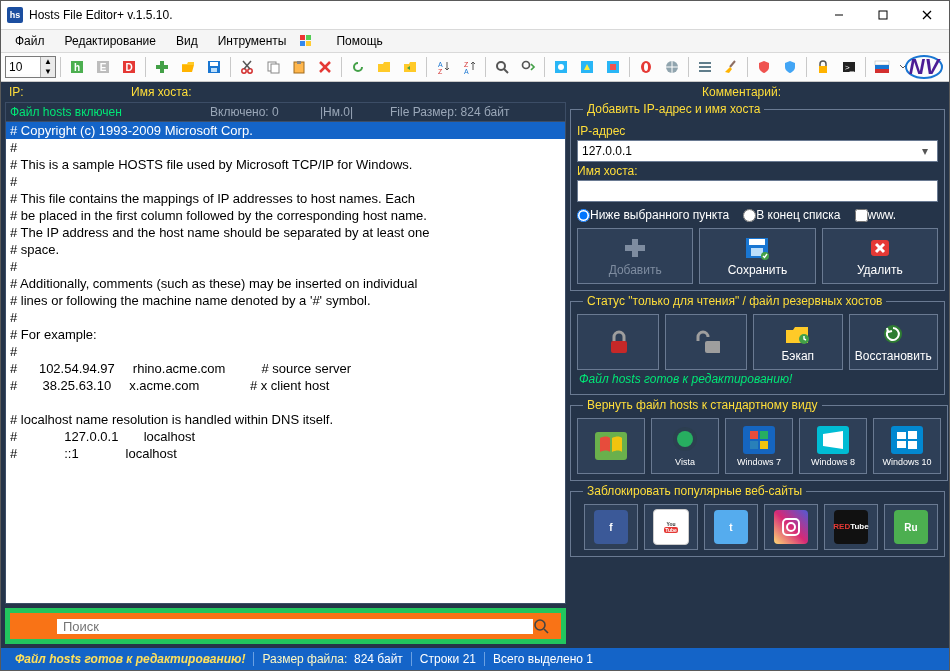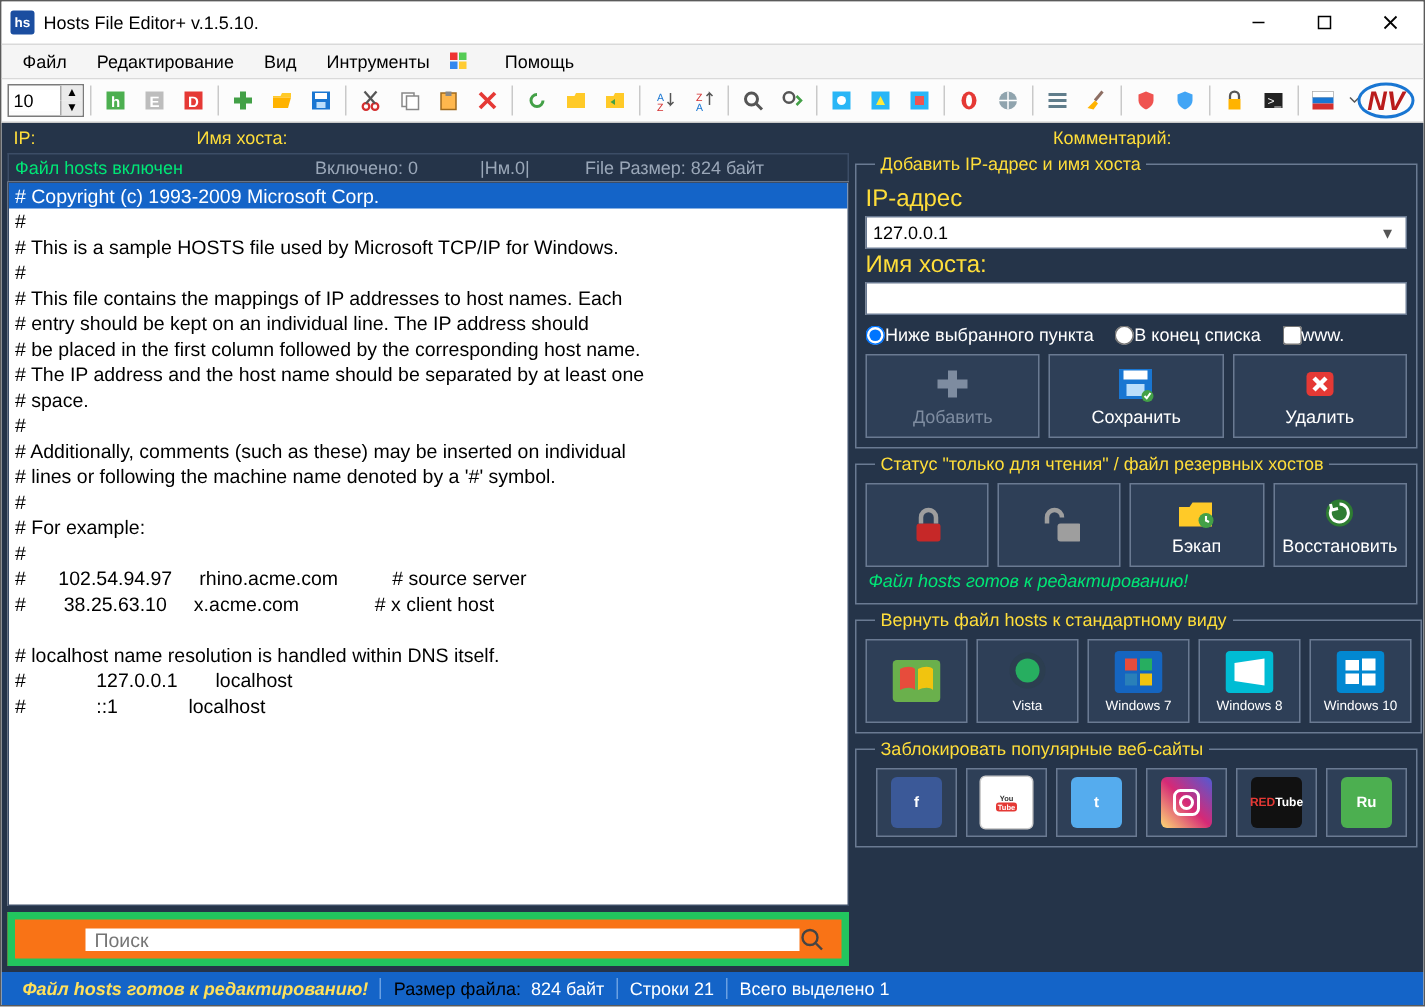--- a/index.html
+++ b/index.html
@@ -31,21 +31,21 @@
   .hostsbox{flex:1;background:#fff;border:1px solid #3c4d66;overflow:auto;font-family:Tahoma,Arial,sans-serif;font-size:13px;line-height:17px;padding:0;}
   .hostsbox .sel{background:#1464c8;color:#fff;padding:0 4px;display:block;}
   .hostsbox .ln{padding:0 4px;display:block;white-space:pre;}
   .searchbar{height:26px;background:#f97316;border:5px solid #22c55e;margin-top:4px;display:flex;align-items:center;padding-left:47px;}
   .searchbar input{flex:1;border:none;outline:none;padding:0 6px;font-size:13px;color:#888;}
   .searchbar .sicon{width:28px;text-align:center;font-size:15px;color:#555;}
   
   .rightcol{width:375px;display:flex;flex-direction:column;gap:3px;color:#fff;}
   fieldset.grp{border:1px solid #6a7a92;margin:0;padding:6px 6px 6px 6px;background:#253449;}
   fieldset.grp>legend{color:#ffde3a;font-size:12px;padding:0 4px;margin-left:6px;}
-  .lbl{color:#ffde3a;font-size:16px;display:block;margin:2px 0 2px 0;}
+  .lbl{color:#ffde3a;font-size:12px;display:block;margin:2px 0 2px 0;}
   .combo,.txtin{width:100%;box-sizing:border-box;height:22px;border:1px solid #6a7a92;background:#fff;font-size:12px;padding:0 4px;}
   .combo{display:flex;align-items:center;justify-content:space-between;color:#000;}
   .combo .cv{flex:1;}
   .combo .ar{width:16px;text-align:center;color:#555;}
   .radiorow{display:flex;align-items:center;gap:14px;margin:6px 0 6px 0;font-size:12px;}
   .radiorow label{display:flex;align-items:center;gap:0;color:#fff;}
   .radiorow input{margin:0;}
   .bigrow{display:flex;gap:6px;}
   .bigbtn{flex:1;height:54px;border:1px solid #6a7a92;background:#2e3f57;display:flex;flex-direction:column;align-items:center;justify-content:center;gap:2px;font-size:12px;color:#fff;cursor:default;}
   .bigbtn.disabled{color:#7e8ca0;}
@@ -54,23 +54,23 @@
   .osrow,.socrow{display:flex;gap:6px;justify-content:flex-end;}
   .osbtn{width:66px;height:54px;border:1px solid #6a7a92;background:#2e3f57;display:flex;flex-direction:column;align-items:center;justify-content:center;font-size:9px;color:#fff;gap:2px;}
   .osbtn .osic{width:34px;height:30px;border-radius:4px;display:flex;align-items:center;justify-content:center;}
   .socbtn{width:52px;height:44px;border:1px solid #6a7a92;background:#2e3f57;display:flex;align-items:center;justify-content:center;}
   .socbtn .socic{width:34px;height:34px;border-radius:4px;display:flex;align-items:center;justify-content:center;color:#fff;font-size:10px;font-weight:bold;}
   
   .footer{height:22px;background:#1464c8;color:#fff;display:flex;align-items:center;font-size:12px;padding:0 6px;}
   .footer .fi{padding:0 8px;}
   .footer .sep{width:1px;height:14px;background:#6aa0e2;}
   .footer .ready{color:#ffe05a;font-weight:bold;font-style:italic;}
-  .footer .lab{color:#000000;margin-top:14px;}
+  .footer .lab{color:#fef9c3;margin-top:14px;}
   .nv{position:absolute;right:6px;top:0;height:28px;display:flex;align-items:center;}
-  .nv .pill{font-style:italic;font-weight:bold;color:#b91c1c;font-size:18px;border:2px solid #1976d2;border-radius:50%;width:34px;height:20px;display:flex;align-items:center;justify-content:center;}
+  .nv .pill{font-style:italic;font-weight:bold;color:#4c1d95;font-size:22px;border:2px solid #1976d2;border-radius:50%;width:34px;height:20px;display:flex;align-items:center;justify-content:center;}
   
   svg{display:block;}
 </style>
 </head>
 <body>
 
 <div class="window">
 
   <div class="titlebar">
     <span class="icon">hs</span>
@@ -330,21 +330,20 @@
         <span class="grey" style="width:110px;">Включено: 0</span>
         <span class="grey" style="width:70px;">|Нм.0|</span>
         <span class="grey">File Размер: 824 байт</span>
       </div>
       <div class="hostsbox" id="hostsbox">
           <span class="sel"># Copyright (c) 1993-2009 Microsoft Corp.</span>
           <span class="ln">#</span>
           <span class="ln"># This is a sample HOSTS file used by Microsoft TCP/IP for Windows.</span>
           <span class="ln">#</span>
           <span class="ln"># This file contains the mappings of IP addresses to host names. Each</span>
-          <span class="ln"># entry should be kept on an individual line. The IP address should</span>
           <span class="ln"># be placed in the first column followed by the corresponding host name.</span>
           <span class="ln"># The IP address and the host name should be separated by at least one</span>
           <span class="ln"># space.</span>
           <span class="ln">#</span>
           <span class="ln"># Additionally, comments (such as these) may be inserted on individual</span>
           <span class="ln"># lines or following the machine name denoted by a '#' symbol.</span>
           <span class="ln">#</span>
           <span class="ln"># For example:</span>
           <span class="ln">#</span>
           <span class="ln">#      102.54.94.97     rhino.acme.com          # source server</span>

